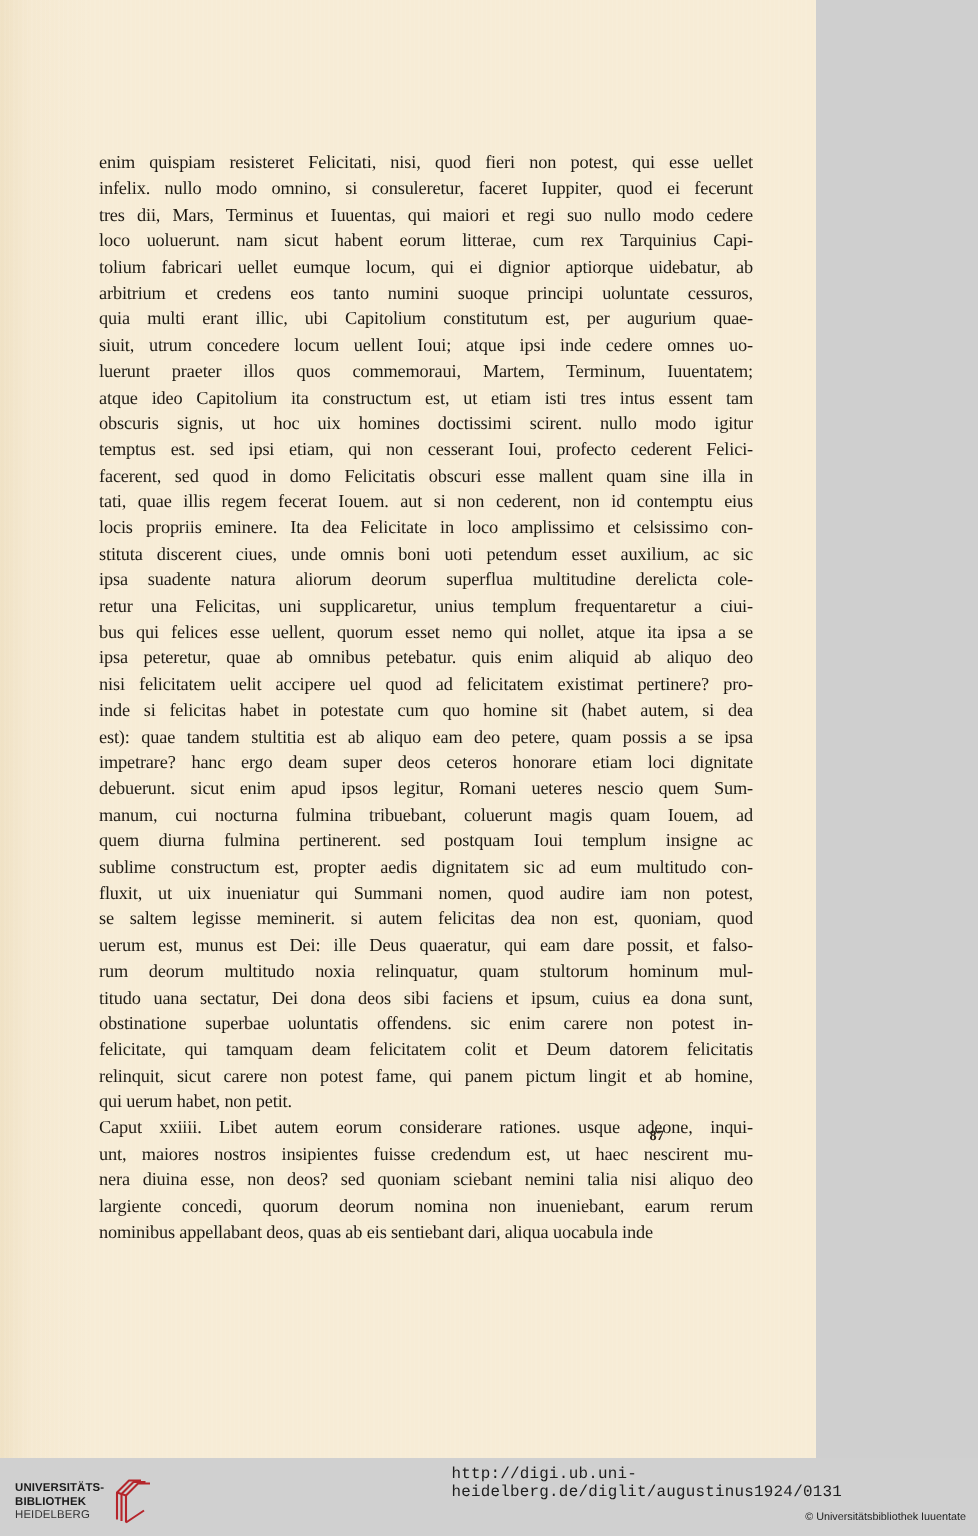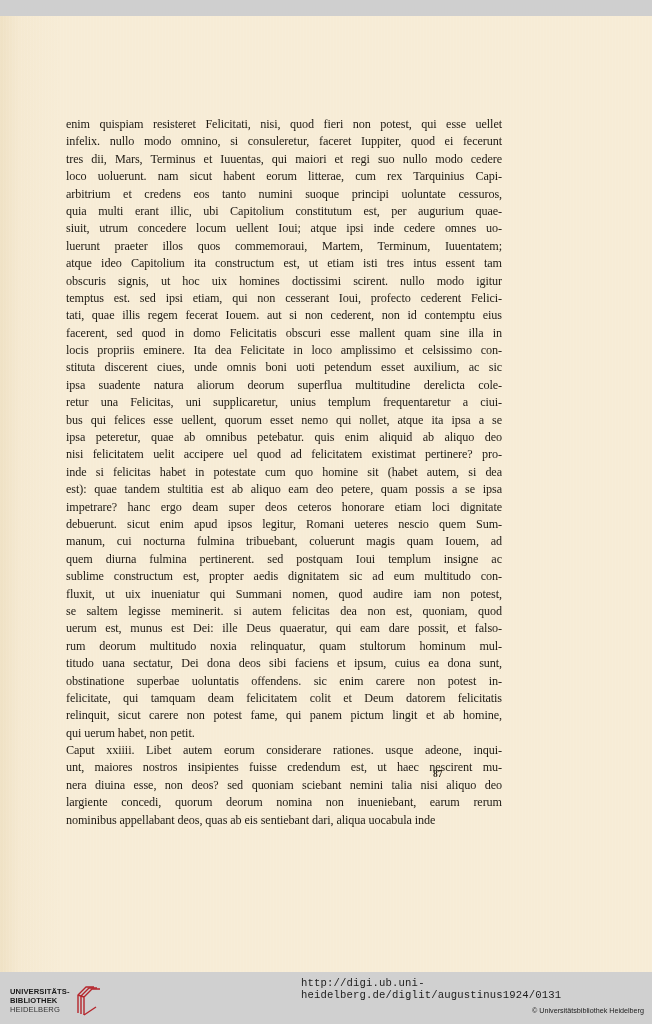--- a/index.html
+++ b/index.html
@@ -3,21 +3,21 @@
 <meta charset="utf-8">
 <style>
   html, body { margin: 0; padding: 0; }
   body {
     width: 652px; height: 1024px; overflow: hidden;
     background: #cfcfcf;
     position: relative;
     font-family: "Liberation Serif", "DejaVu Serif", serif;
   }
   .page {
-    position: absolute; left: 0; top: 16px; width: 652px; height: 972px;
+    position: absolute; left: 0; top: 0; width: 544px; height: 972px;
     background: #f6ead2;
     background-image:
       repeating-linear-gradient(90deg, rgba(255,255,255,0.06) 0px, rgba(255,255,255,0.06) 1px, transparent 1px, transparent 3px),
       linear-gradient(90deg, #efe1c4 0px, #f5e9d1 20px, #f7ecd6 60px, #f7ecd6 100%);
   }
   .text-block {
     position: absolute; left: 66px; top: 100px; width: 436px;
     color: #1e1a14;
     font-size: 12.2px;
     line-height: 17.4px;
@@ -59,29 +59,30 @@
 </style>
 </head>
 <body>
 
 <div class="page">
   <div class="text-block" id="text-block">
       <span class="line">enim quispiam resisteret Felicitati, nisi, quod fieri non potest, qui esse uellet</span>
       <span class="line">infelix. nullo modo omnino, si consuleretur, faceret Iuppiter, quod ei fecerunt</span>
       <span class="line">tres dii, Mars, Terminus et Iuuentas, qui maiori et regi suo nullo modo cedere</span>
       <span class="line">loco uoluerunt. nam sicut habent eorum litterae, cum rex Tarquinius Capi-</span>
+      <span class="line">tolium fabricari uellet eumque locum, qui ei dignior aptiorque uidebatur, ab</span>
       <span class="line">arbitrium et credens eos tanto numini suoque principi uoluntate cessuros,</span>
       <span class="line">quia multi erant illic, ubi Capitolium constitutum est, per augurium quae-</span>
       <span class="line">siuit, utrum concedere locum uellent Ioui; atque ipsi inde cedere omnes uo-</span>
       <span class="line">luerunt praeter illos quos commemoraui, Martem, Terminum, Iuuentatem;</span>
       <span class="line">atque ideo Capitolium ita constructum est, ut etiam isti tres intus essent tam</span>
       <span class="line">obscuris signis, ut hoc uix homines doctissimi scirent. nullo modo igitur</span>
       <span class="line">temptus est. sed ipsi etiam, qui non cesserant Ioui, profecto cederent Felici-</span>
+      <span class="line">facerent, sed quod in domo Felicitatis obscuri esse mallent quam sine illa in</span>
       <span class="line">tati, quae illis regem fecerat Iouem. aut si non cederent, non id contemptu eius</span>
-      <span class="line">facerent, sed quod in domo Felicitatis obscuri esse mallent quam sine illa in</span>
       <span class="line">locis propriis eminere. Ita dea Felicitate in loco amplissimo et celsissimo con-</span>
       <span class="line">stituta discerent ciues, unde omnis boni uoti petendum esset auxilium, ac sic</span>
       <span class="line">ipsa suadente natura aliorum deorum superflua multitudine derelicta cole-</span>
       <span class="line">retur una Felicitas, uni supplicaretur, unius templum frequentaretur a ciui-</span>
       <span class="line">bus qui felices esse uellent, quorum esset nemo qui nollet, atque ita ipsa a se</span>
       <span class="line">ipsa peteretur, quae ab omnibus petebatur. quis enim aliquid ab aliquo deo</span>
       <span class="line">nisi felicitatem uelit accipere uel quod ad felicitatem existimat pertinere? pro-</span>
       <span class="line">inde si felicitas habet in potestate cum quo homine sit (habet autem, si dea</span>
       <span class="line">est): quae tandem stultitia est ab aliquo eam deo petere, quam possis a se ipsa</span>
       <span class="line">impetrare? hanc ergo deam super deos ceteros honorare etiam loci dignitate</span>
@@ -118,14 +119,14 @@
       <g fill="none" stroke="#b5252b" stroke-width="1.4" stroke-linejoin="round">
         <path d="M6 30 L6 12 L14 4 L22 4"></path>
         <path d="M9 31 L9 13 L17 5 L25 5"></path>
         <path d="M12 32 L12 14 L20 6 L28 6"></path>
         <path d="M12 32 L24 24"></path>
         <path d="M6 12 L12 14"></path>
       </g>
     </svg>
   </div>
   <div class="url">http://digi.ub.uni-heidelberg.de/diglit/augustinus1924/0131</div>
-  <div class="copyright">© Universitätsbibliothek Heidelberg</div>
+  <div class="copyright">© Universitätsbibliothek Iuuentate</div>
 </div>
 
 </body></html>

